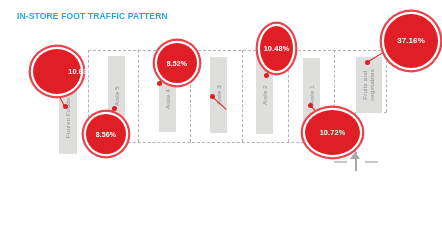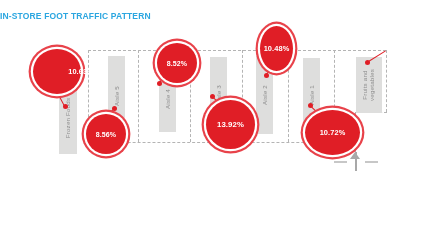--- a/index.html
+++ b/index.html
@@ -12,21 +12,21 @@
   }
   #canvas {
     position: relative;
     width: 442px;
     height: 175px;
     background: #ffffff;
     overflow: hidden;
   }
   .title {
     position: absolute;
-    left: 0;
+    left: 17px;
     top: 11px;
     font-size: 8.5px;
     font-weight: bold;
     letter-spacing: 0.15px;
     color: #2ba6e0;
     white-space: nowrap;
   }
   .store-map {
     position: absolute;
     left: 0;
@@ -203,32 +203,32 @@
     </div>
 
     <div class="bubble" style="left:86px; top:114px; width:40px; height:40px; font-size:7px;">
       <span>8.56%</span>
     </div>
 
     <div class="bubble" style="left:157px; top:43px; width:40px; height:40px; font-size:7px;">
       <span>8.52%</span>
     </div>
 
-    <div class="bubble" style="left:206px; top:100px; width:49px; height:49px; font-size:7.8px;">
-      <span>13.92%</span>
-    </div>
 
     <div class="bubble" style="left:260px; top:26px; width:33px; height:45px; font-size:7.4px;">
       <span>10.48%</span>
     </div>
 
     <div class="bubble" style="left:305px; top:110px; width:55px; height:45px; font-size:7.4px;">
       <span>10.72%</span>
     </div>
 
+    <div class="bubble" style="left:384px; top:14px; width:54px; height:54px; font-size:8px;">
+      <span>37.16%</span>
+    </div>
 
     <div class="entrance" style="left:334px; top:152px; width:44px; height:19px;">
       <div class="dash left"></div>
       <div class="head"></div>
       <div class="shaft"></div>
       <div class="dash right"></div>
     </div>
 
   </div>
 </div>

